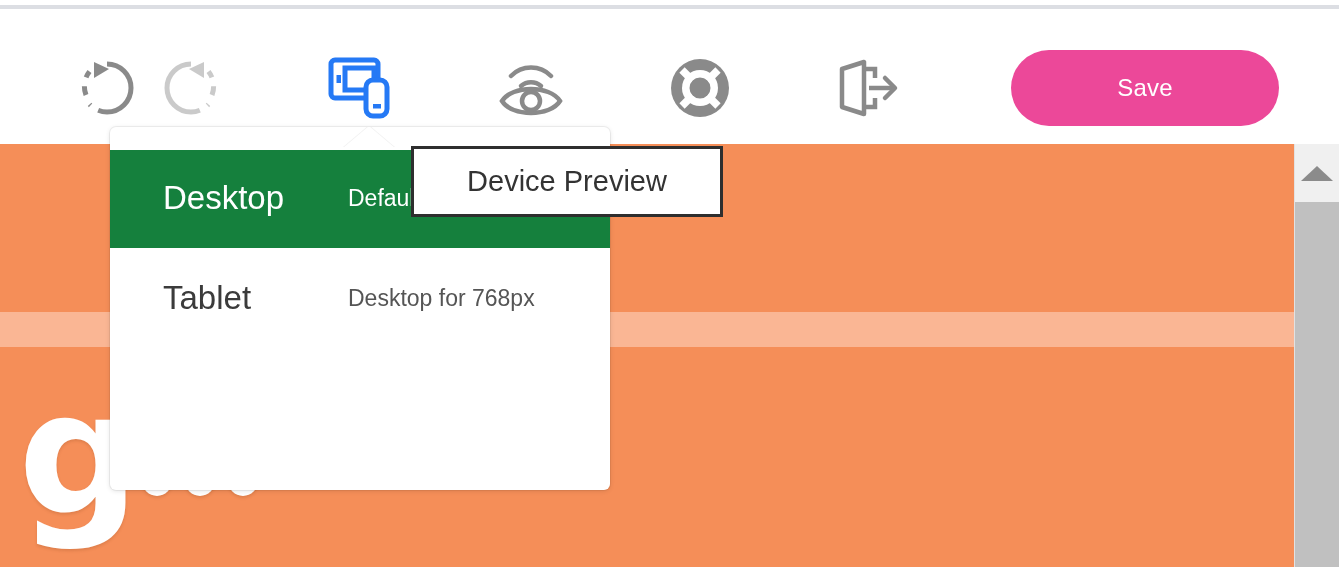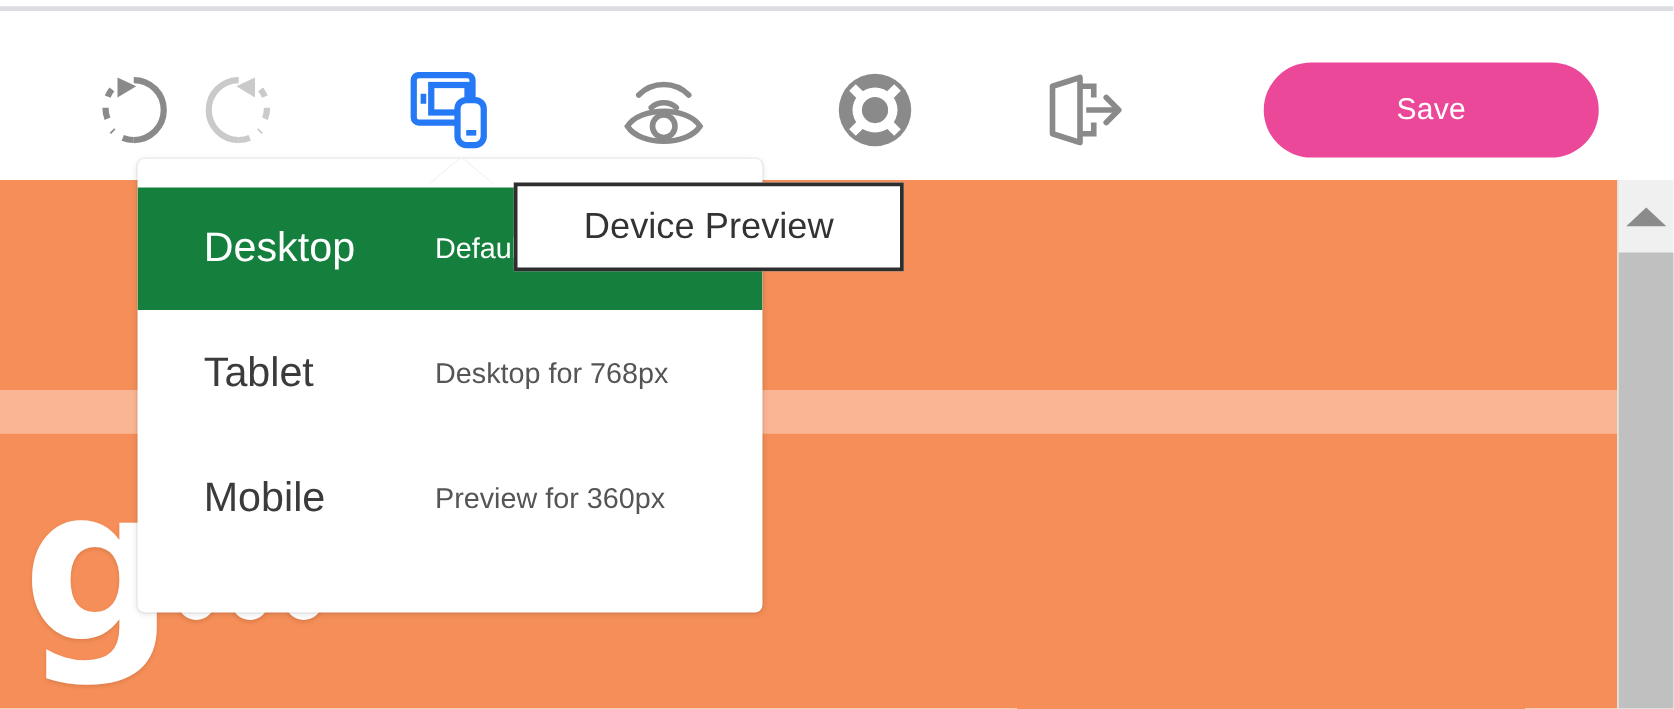--- a/index.html
+++ b/index.html
@@ -347,23 +347,19 @@
       <div class="dd-item active">
         <span class="dd-title">Desktop</span>
         <span class="dd-desc">Default view</span>
       </div>
 
       <div class="dd-item">
         <span class="dd-title">Tablet</span>
         <span class="dd-desc">Desktop for 768px</span>
       </div>
 
-      <div class="dd-item">
-        <span class="dd-title">Mobile</span>
-        <span class="dd-desc">Preview for 360px</span>
-      </div>
 
     </div>
   </div>
 
   <div class="tooltip">Device Preview</div>
 
 </div>
 
 </body></html>

